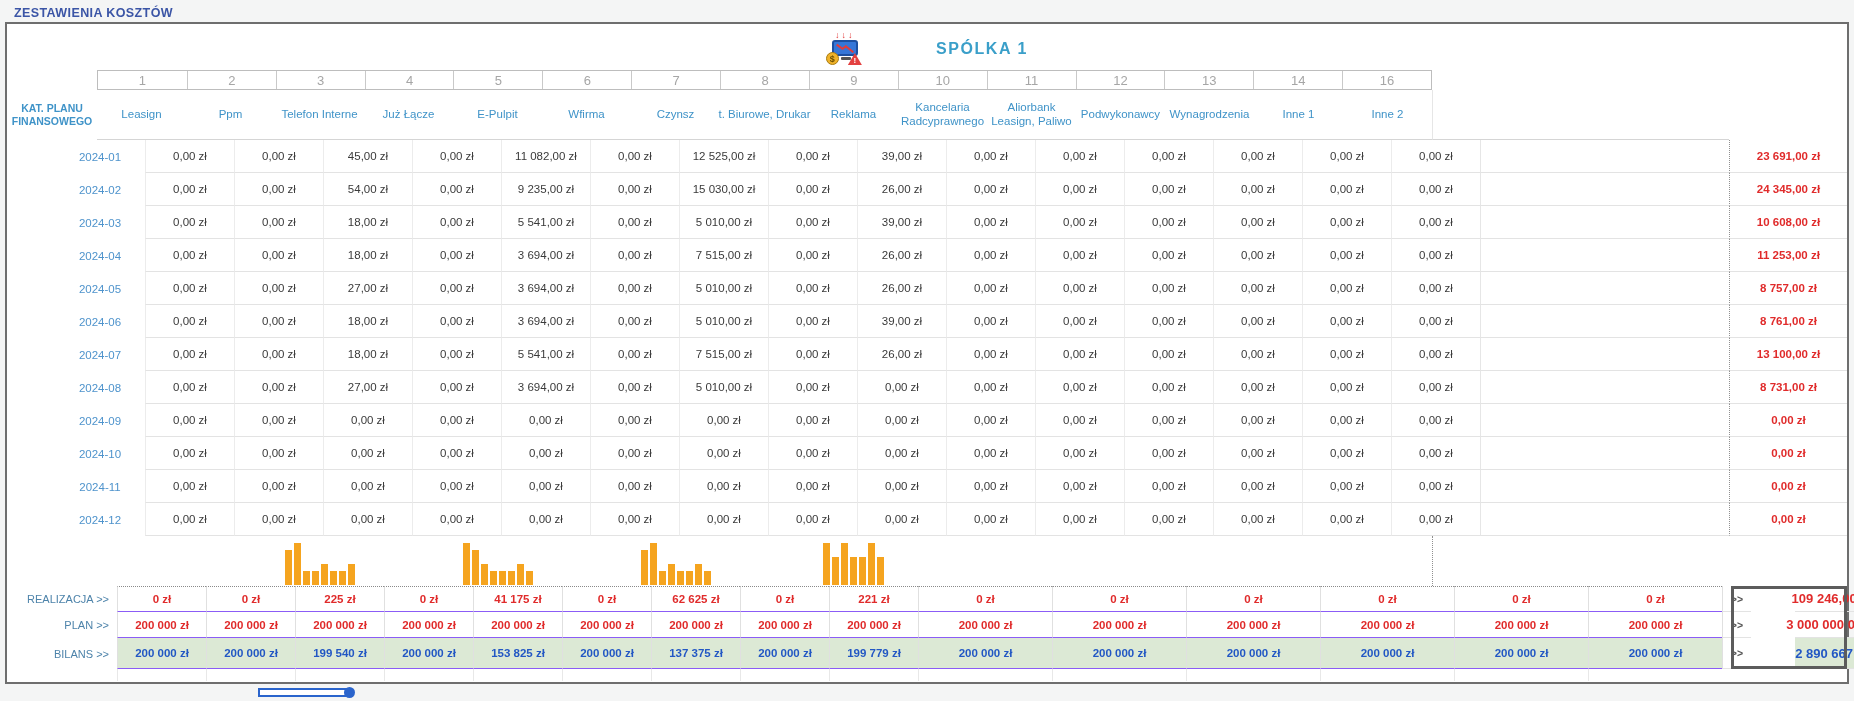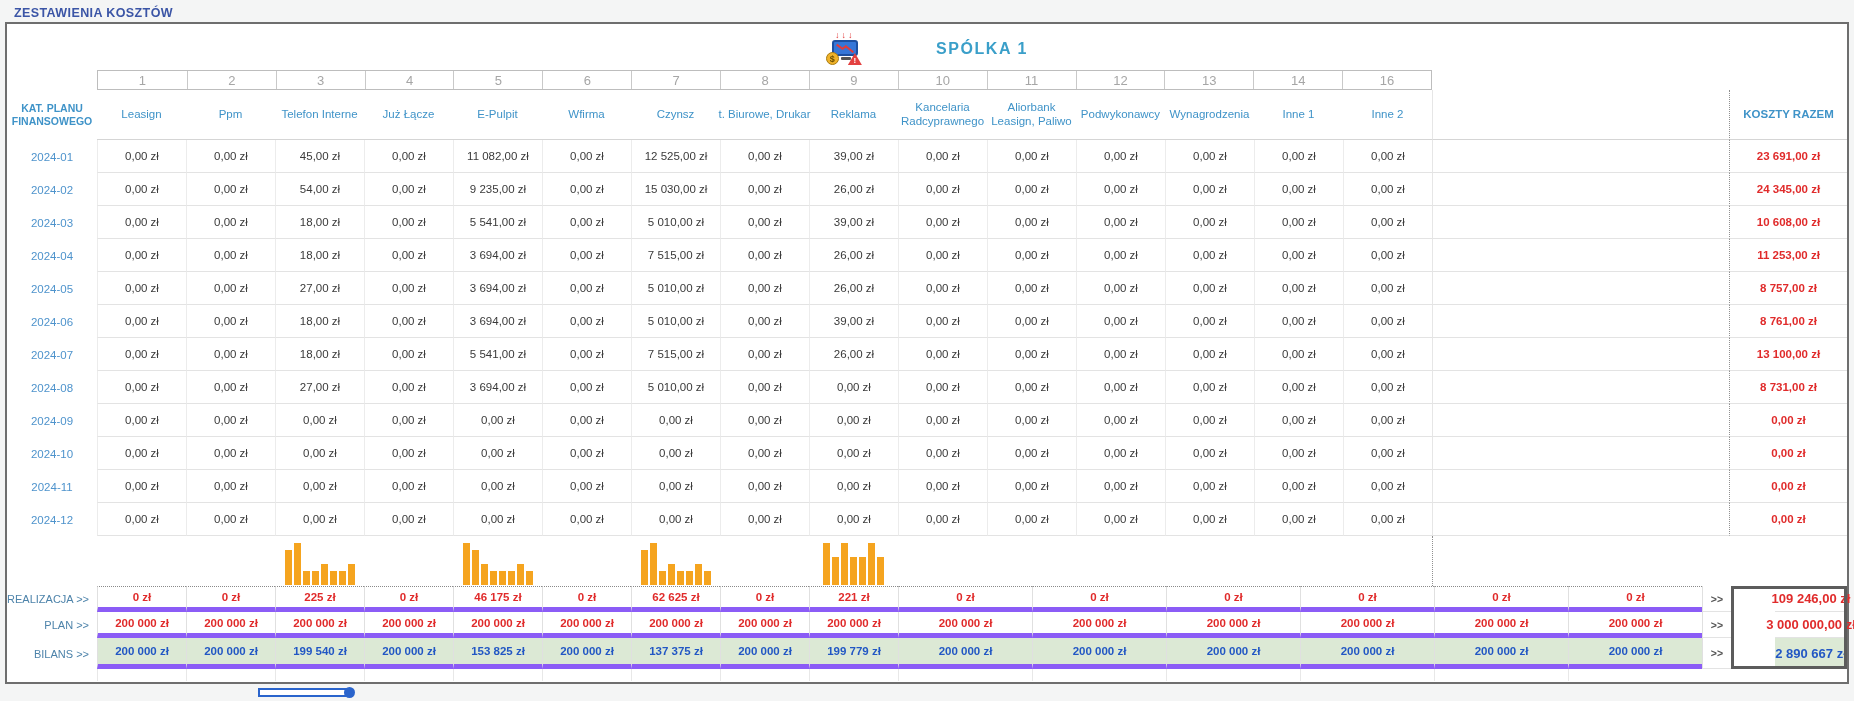--- a/index.html
+++ b/index.html
@@ -39,37 +39,37 @@
   .numcell:first-child{border-left:none;}
   
   .catrow{height:50px;}
   .cat-label{font-size:10.5px;font-weight:700;color:#3f93c8;text-align:center;line-height:1.2;}
   .cath{font-size:11.5px;color:#3f93c8;text-align:center;line-height:1.15;border-bottom:1px solid #d5d5d5;padding:0 1px;}
   .cath.nowrap{white-space:nowrap;overflow:visible;}
   .gapcell{border-bottom:1px solid #d5d5d5;border-left:1px solid #e6e6e6;}
   .totcell{border-bottom:1px solid #d5d5d5;border-left:1px dotted #8f8f8f;}
   .tot-head{font-size:11.5px;font-weight:700;color:#3f93c8;text-align:center;line-height:1.25;}
   
-  .mrow{height:33px;}
+  .mrow{height:33px;padding-left:48px;}
   .mlabel{font-size:11.5px;color:#4e93cc;}
   .mval{font-size:11.5px;color:#3a3a3a;border-left:1px solid #ececec;border-bottom:1px solid #e3e3e3;white-space:nowrap;}
   .mgap{border-left:1px solid #e6e6e6;border-bottom:1px solid #e3e3e3;}
   .mtot{font-size:11.5px;font-weight:700;color:#e02b2b;border-left:1px dotted #8f8f8f;border-bottom:1px solid #e3e3e3;white-space:nowrap;}
   
   .sparkrow{height:50px;}
   .spark{display:flex;align-items:flex-end;justify-content:center;gap:2px;height:100%;padding-bottom:1px;box-sizing:border-box;}
   .spark .bar{width:7px;background:#f5a41f;}
   .spark-dot{grid-column:17;border-left:1px dotted #8f8f8f;height:100%;}
   
-  .summary{position:relative;}
+  .summary{position:relative;padding-left:20px;}
   .srow-realizacja{height:26px;}
   .srow-plan{height:26px;}
   .srow-bilans{height:31px;}
   .slabel{font-size:11px;color:#4d83aa;justify-content:flex-end;padding-right:8px;white-space:nowrap;}
-  .sval{font-size:11.5px;font-weight:700;border-left:1px solid #e0e0e0;border-bottom:5px solid #8b5cf6;white-space:nowrap;}
+  .sval{font-size:11.5px;font-weight:700;border-left:1px solid #e0e0e0;border-bottom:1px solid #8b5cf6;white-space:nowrap;}
   .sval.red{color:#e02b2b;}
   .sval.blue{color:#2257c4;}
   .sval.green{background:#dce9d5;}
   .dot-top{border-top:1px dotted #8a8a8a;}
   .sarrow{font-size:10.5px;font-weight:700;color:#555;border-left:1px solid #e0e0e0;border-bottom:1px solid #e3e3e3;}
   .stot{font-size:13px;font-weight:700;border-bottom:1px solid #e3e3e3;white-space:nowrap;margin-left:44px;}
   .stot.red{color:#e02b2b;}
   .stot.blue{color:#2257c4;}
   .stot.green{background:#dce9d5;}
   .total-box{position:absolute;right:0;top:0;width:116px;height:83px;border:3px solid #5c5c5c;box-sizing:border-box;pointer-events:none;}
@@ -135,21 +135,20 @@
       <div class="cell cath">Czynsz</div>
       <div class="cell cath nowrap">t. Biurowe, Drukar</div>
       <div class="cell cath">Reklama</div>
       <div class="cell cath">Kancelaria Radcyprawnego</div>
       <div class="cell cath">Aliorbank Leasign, Paliwo</div>
       <div class="cell cath">Podwykonawcy</div>
       <div class="cell cath">Wynagrodzenia</div>
       <div class="cell cath">Inne 1</div>
       <div class="cell cath">Inne 2</div>
       <div class="cell gapcell"></div>
-    <div class="cell totcell tot-head">KOSZTY RAZEM</div>
   </div>
 
   <div>
       <div class="trow mrow">
         <div class="cell mlabel">2024-01</div>
         <div class="cell mval">0,00 zł</div>
         <div class="cell mval">0,00 zł</div>
         <div class="cell mval">45,00 zł</div>
         <div class="cell mval">0,00 zł</div>
         <div class="cell mval">11 082,00 zł</div>
@@ -433,21 +432,21 @@
     </div>
 
   <div class="summary">
 
     <div class="brow srow-realizacja">
         <div class="cell slabel">REALIZACJA &gt;&gt;</div>
         <div class="cell sval red dot-top">0 zł</div>
         <div class="cell sval red dot-top">0 zł</div>
         <div class="cell sval red dot-top">225 zł</div>
         <div class="cell sval red dot-top">0 zł</div>
-        <div class="cell sval red dot-top">46 175 zł</div>
+        <div class="cell sval red dot-top">41 175 zł</div>
         <div class="cell sval red dot-top">0 zł</div>
         <div class="cell sval red dot-top">62 625 zł</div>
         <div class="cell sval red dot-top">0 zł</div>
         <div class="cell sval red dot-top">221 zł</div>
         <div class="cell sval red dot-top">0 zł</div>
         <div class="cell sval red dot-top">0 zł</div>
         <div class="cell sval red dot-top">0 zł</div>
         <div class="cell sval red dot-top">0 zł</div>
         <div class="cell sval red dot-top">0 zł</div>
         <div class="cell sval red dot-top">0 zł</div>

